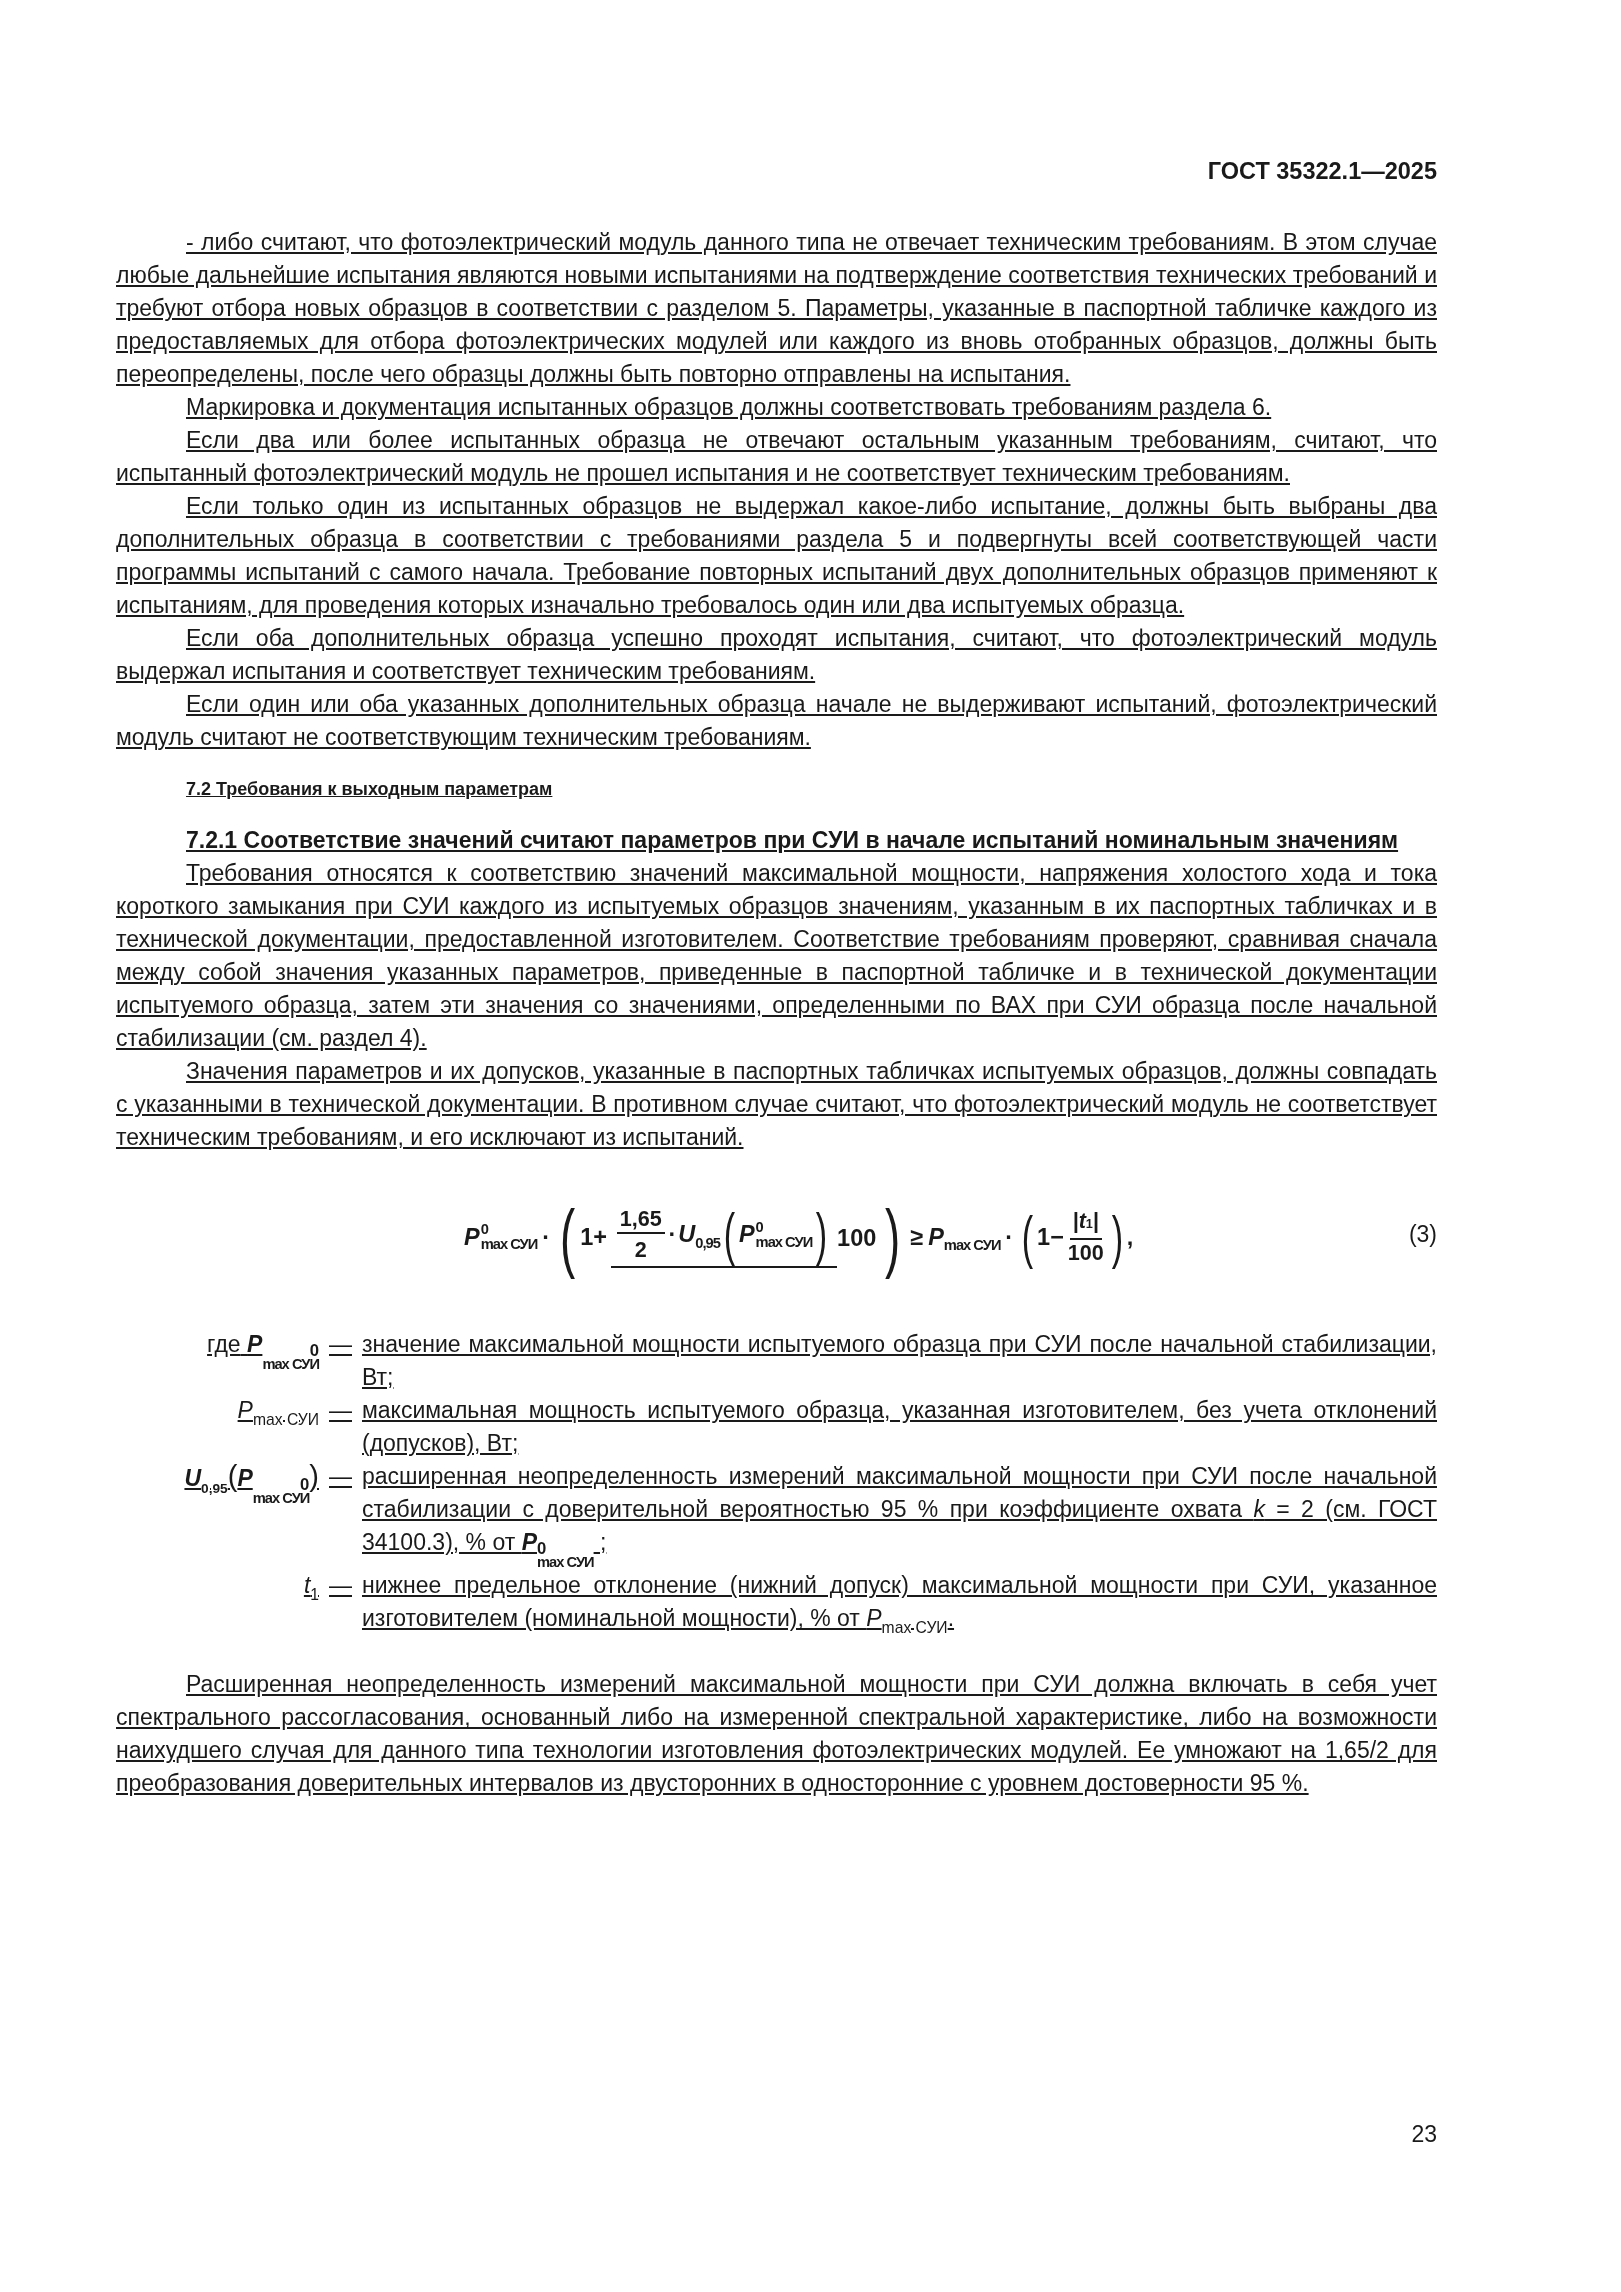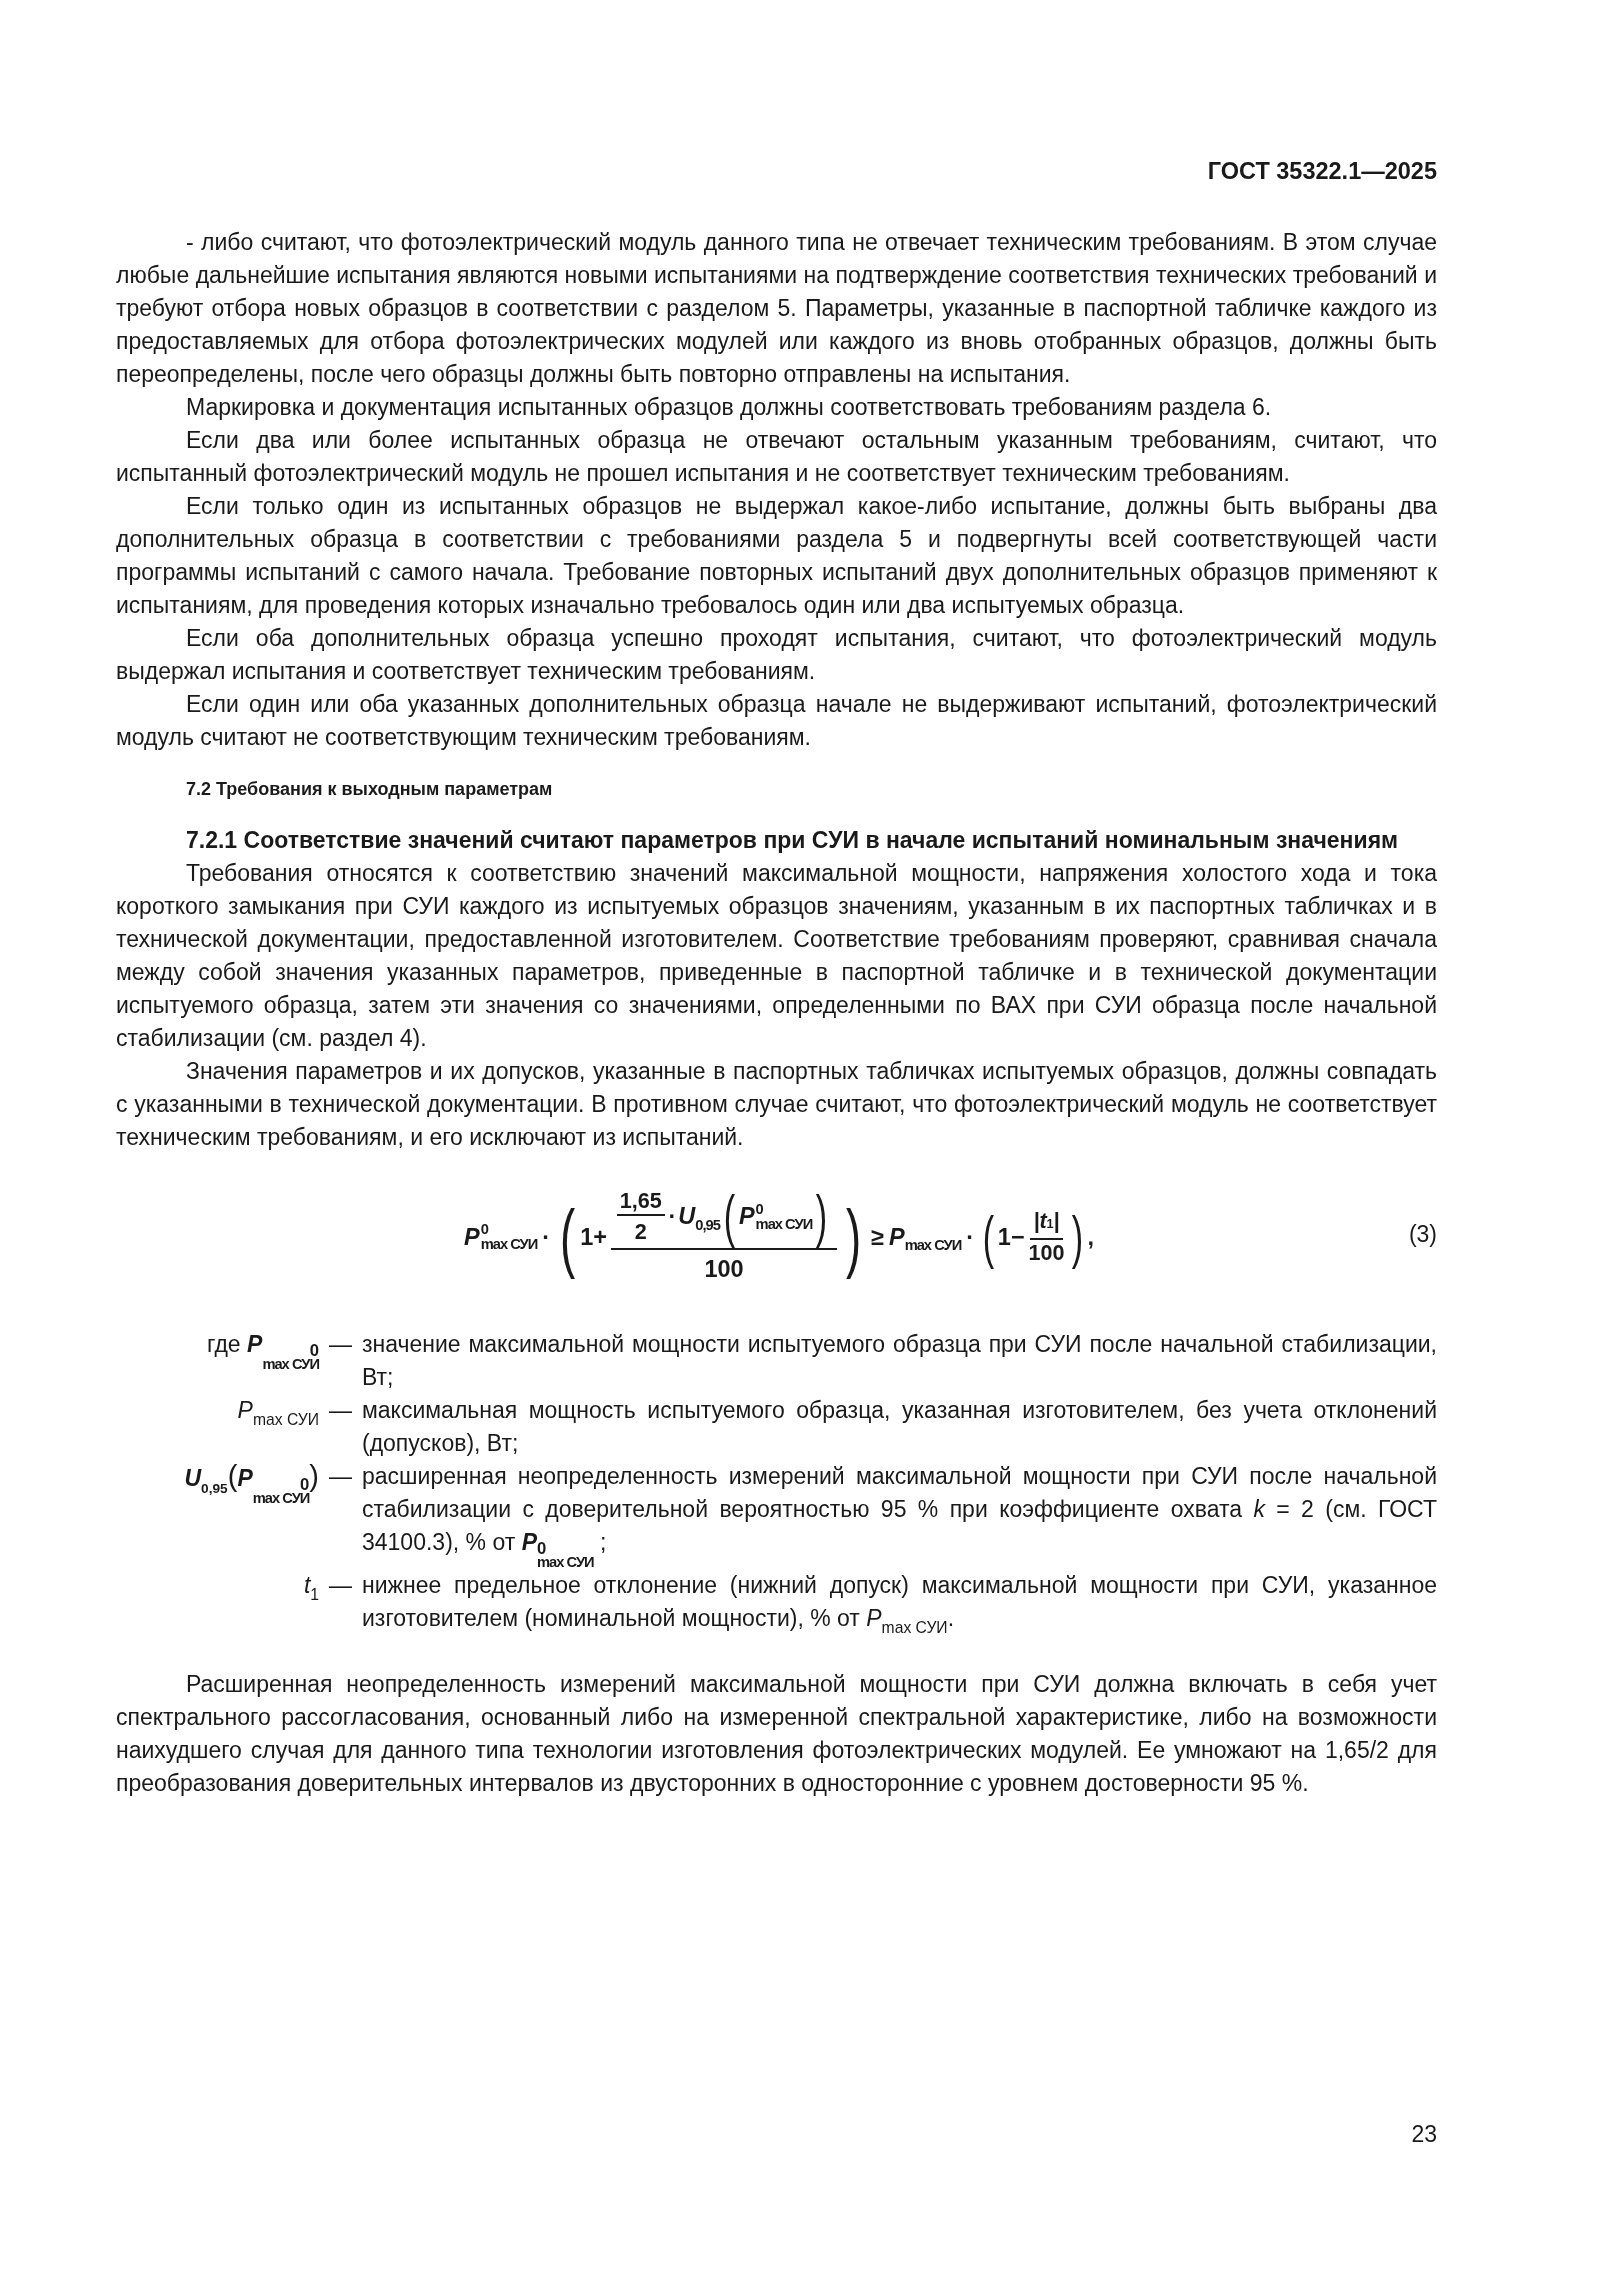--- a/index.html
+++ b/index.html
@@ -1,32 +1,32 @@
 <!DOCTYPE html>
 <html><head>
 <meta charset="utf-8">
 <style>
   html, body { margin: 0; padding: 0; background: #ffffff; }
   body { width: 1621px; height: 2293px; position: relative; overflow: hidden;
          font-family: "Liberation Sans", sans-serif; color: #1a1a1a; }
   .page-header { position: absolute; top: 158px; right: 184px; font-size: 23.5px; font-weight: bold; }
-  .body { position: absolute; left: 116px; top: 226px; width: 1321px; font-size: 23px; line-height: 33px; }
+  .body { position: absolute; left: 116px; top: 226px; width: 1321px; font-size: 23px; line-height: 33px; text-decoration: underline; }
   .p { margin: 0; text-align: justify; text-indent: 70px; }
   .h2 { margin: 18.6px 0 0 0; text-indent: 70px; font-weight: bold; font-size: 18px; }
   .h3 { margin: 18.6px 0 0 0; text-indent: 70px; font-weight: bold; text-align: justify; }
   .formula-row { position: relative; height: 116px; margin-top: 29px; }
   .formula { position: absolute; left: 348px; top: 0; height: 108px; display: flex; align-items: center; font-style: italic; font-weight: bold; font-size: 23.5px; }
   .formula .n { font-style: normal; font-weight: bold; }
   .fsub { font-size: 14.7px; position: relative; top: 8.8px; letter-spacing: -1px; }
   .sc { display: inline-flex; flex-direction: column; align-items: flex-start; line-height: 14.7px; margin-left: 1px; vertical-align: middle; }
   .sc .u { font-size: 14.7px; font-style: normal; font-weight: bold; }
   .sc .d { font-size: 14.7px; font-style: normal; font-weight: bold; letter-spacing: -1px; }
   .paren { font-weight: 300; font-style: normal; font-size: 76px; line-height: 1; transform: scaleX(0.6); display: inline-block; }
   .paren-s { font-weight: 300; font-style: normal; font-size: 57px; line-height: 1; transform: scaleX(0.6); display: inline-block; }
-  .frac { display: inline-flex; flex-direction: column; align-items: center; margin: 0 3.9px; }
+  .frac { display: inline-flex; flex-direction: row; align-items: center; margin: 0 3.9px; }
   .frac .num { padding: 0 5.9px 2.9px; border-bottom: 2px solid #1a1a1a; display: flex; align-items: center; }
   .frac .den { padding-top: 2.9px; font-style: normal; }
   .mini-frac { display: inline-flex; flex-direction: column; align-items: center; margin-right: 3.9px; font-style: normal; }
   .mini-frac .num { border-bottom: 2px solid #1a1a1a; padding: 0 2.9px 1px; font-size: 21.6px; line-height: 23.5px; }
   .mini-frac .den { font-size: 21.6px; line-height: 25.5px; }
   .eq-num { position: absolute; right: 0; top: 35px; font-style: normal; font-weight: normal; font-size: 23px; }
   .op { font-style: normal; font-weight: bold; margin: 0 4.9px; }
   .defs { margin-top: 29px; }
   .def { display: flex; }
   .def .lbl { width: 203px; text-align: right; flex-shrink: 0; white-space: nowrap; }

